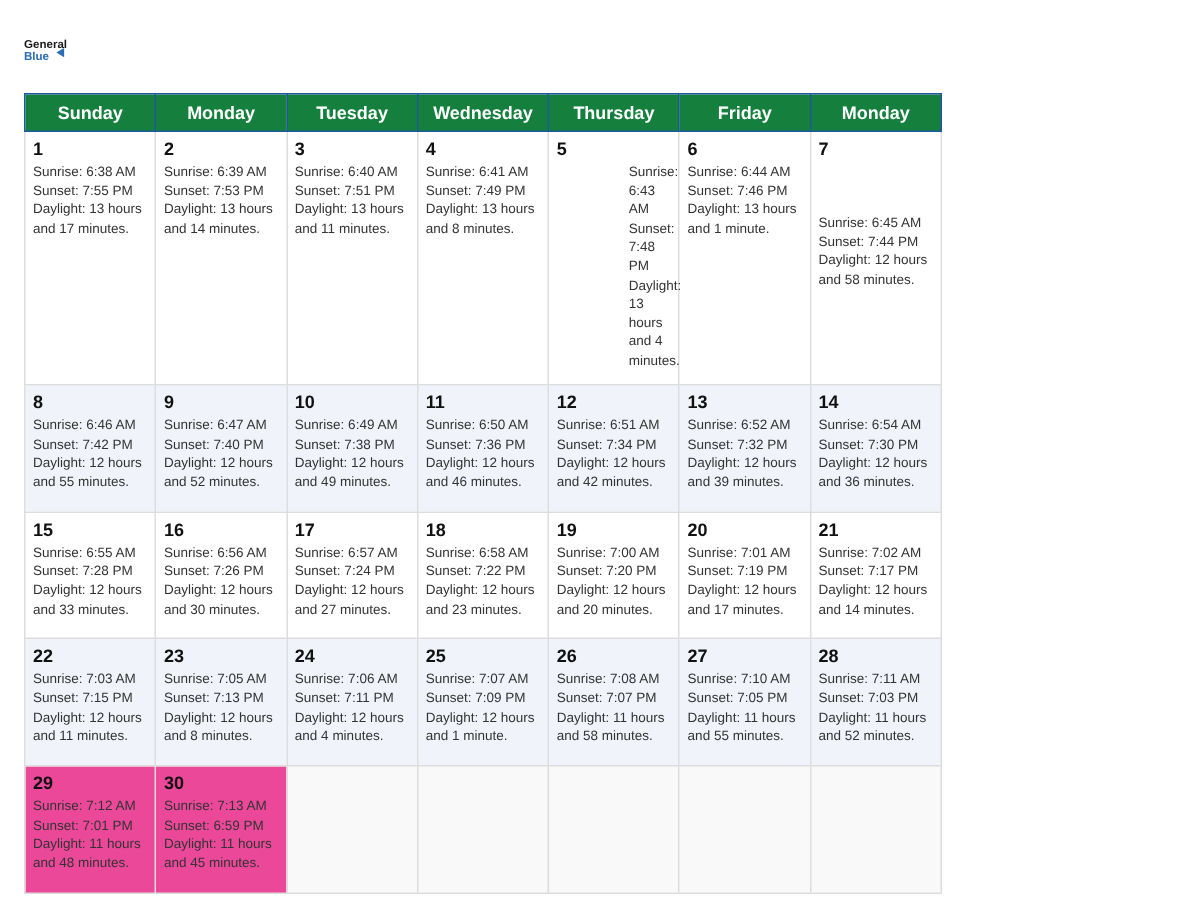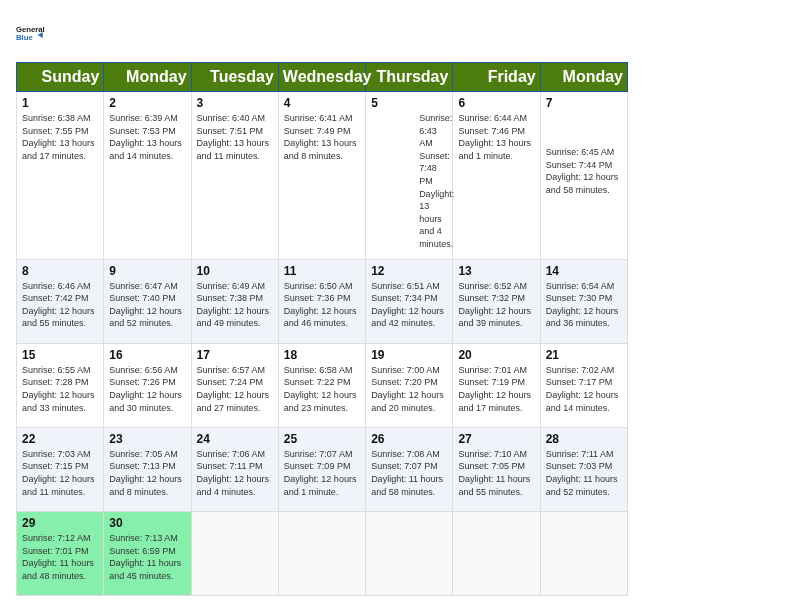--- a/index.html
+++ b/index.html
@@ -45,42 +45,42 @@
       color: #444;
     }
     .calendar {
       flex: 1;
       border: 1px solid #ccc;
       border-collapse: collapse;
       width: 100%;
       table-layout: fixed;
     }
     .calendar th {
-      background: #4d7c0f;
+      background: #15803d;
       color: #fff;
-      font-size: 16px;
+      font-size: 12px;
       font-weight: bold;
       padding: 5px 4px;
-      text-align: right;
+      text-align: center;
       border: 1px solid #1e5a9a;
     }
     .calendar td {
       vertical-align: top;
       padding: 4px 5px;
       border: 1px solid #ddd;
       font-size: 9.5px;
       color: #333;
       background: #fff;
       height: 82px;
     }
     .calendar tr:nth-child(even) td {
       background: #f0f4fa;
     }
     .calendar tr:last-child td {
-      background: #86efac;
+      background: #ec4899;
     }
     .day-num {
       font-size: 12px;
       font-weight: bold;
       color: #111;
       display: block;
       margin-bottom: 2px;
     }
     .day-info {
       font-size: 9px;

